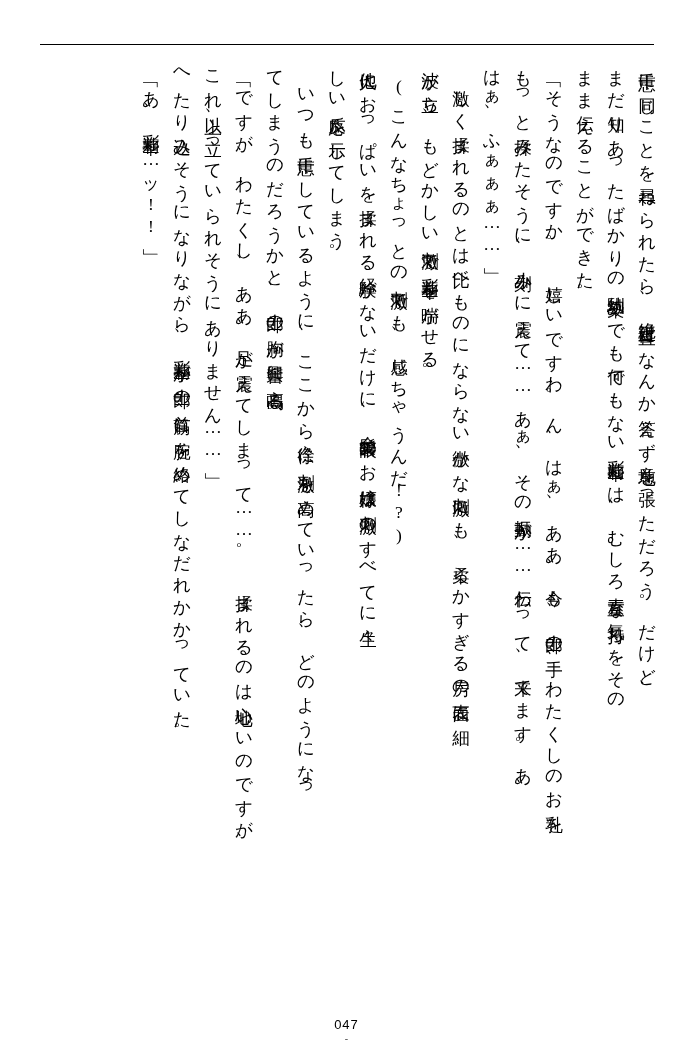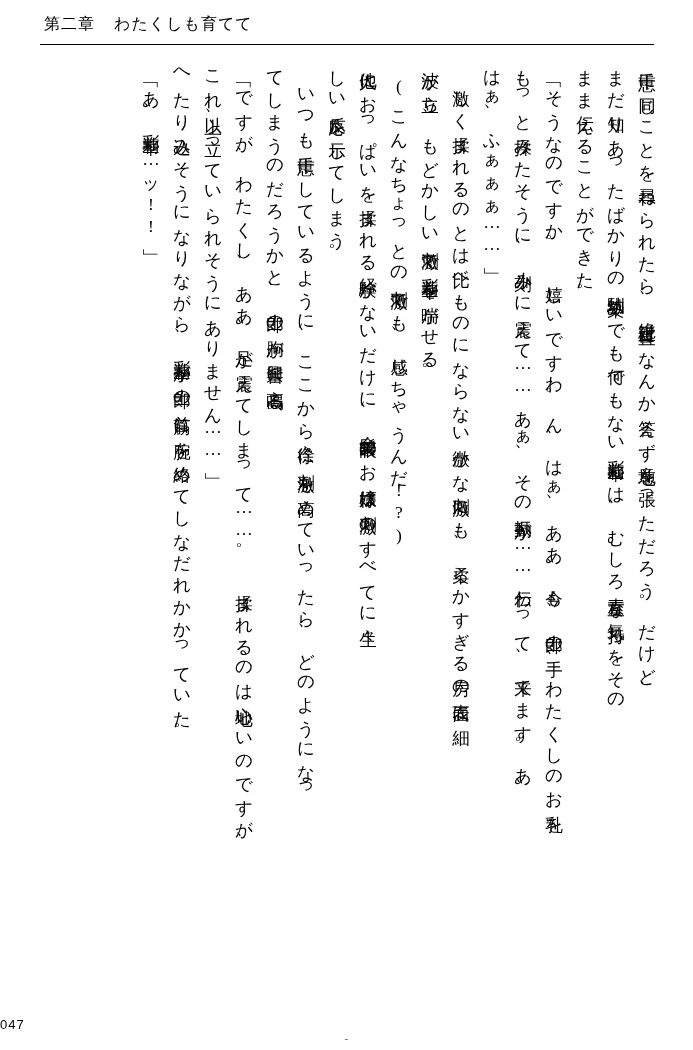--- a/index.html
+++ b/index.html
@@ -68,44 +68,40 @@
   
   .vcol.indent {
     padding-top: 18px;
   }
   
   .folio {
     position: absolute;
     bottom: 18px;
     left: 0;
     width: 693px;
-    text-align: left;
+    text-align: center;
     font-size: 13px;
     letter-spacing: 1px;
     font-family: "Liberation Sans", sans-serif;
   }
   .folio-dash {
     position: absolute;
     bottom: 6px;
     left: 0;
     width: 693px;
     text-align: center;
     font-size: 10px;
     color: #444;
   }
 </style>
 </head>
 <body>
 
 <div class="page">
 
-  <div class="chapter-header">
-    <span class="chap-num">第二章</span>
-    <span>わたくしも育てて</span>
-  </div>
   <div class="header-rule"></div>
 
   <div class="body-area" id="body-area" style="flex-direction: row-reverse;">
       <div class="vcol">千恵に同じことを尋ねられたら、絶対正直になんか答えず意地を張っただろう。だけど、</div>
       <div class="vcol">まだ知りあったばかりの幼馴染みでも何でもない彩莉華には、むしろ素直な気持ちをその</div>
       <div class="vcol">まま伝えることができた。</div>
       <div class="vcol indent">「そうなのですか。　嬉しいですわ。ん、はぁ、ああ、今も、士郎の手、わたくしのお乳を</div>
       <div class="vcol">もっと揉みたそうに、小刻みに震えて……あぁ、その振動が……伝わって、来てます。あ、</div>
       <div class="vcol">はぁ、ふぁぁぁ……」</div>
       <div class="vcol indent">激しく揉まれるのとは比べものにならない微かな刺激にも、柔らかすぎる房の表面に細</div>

